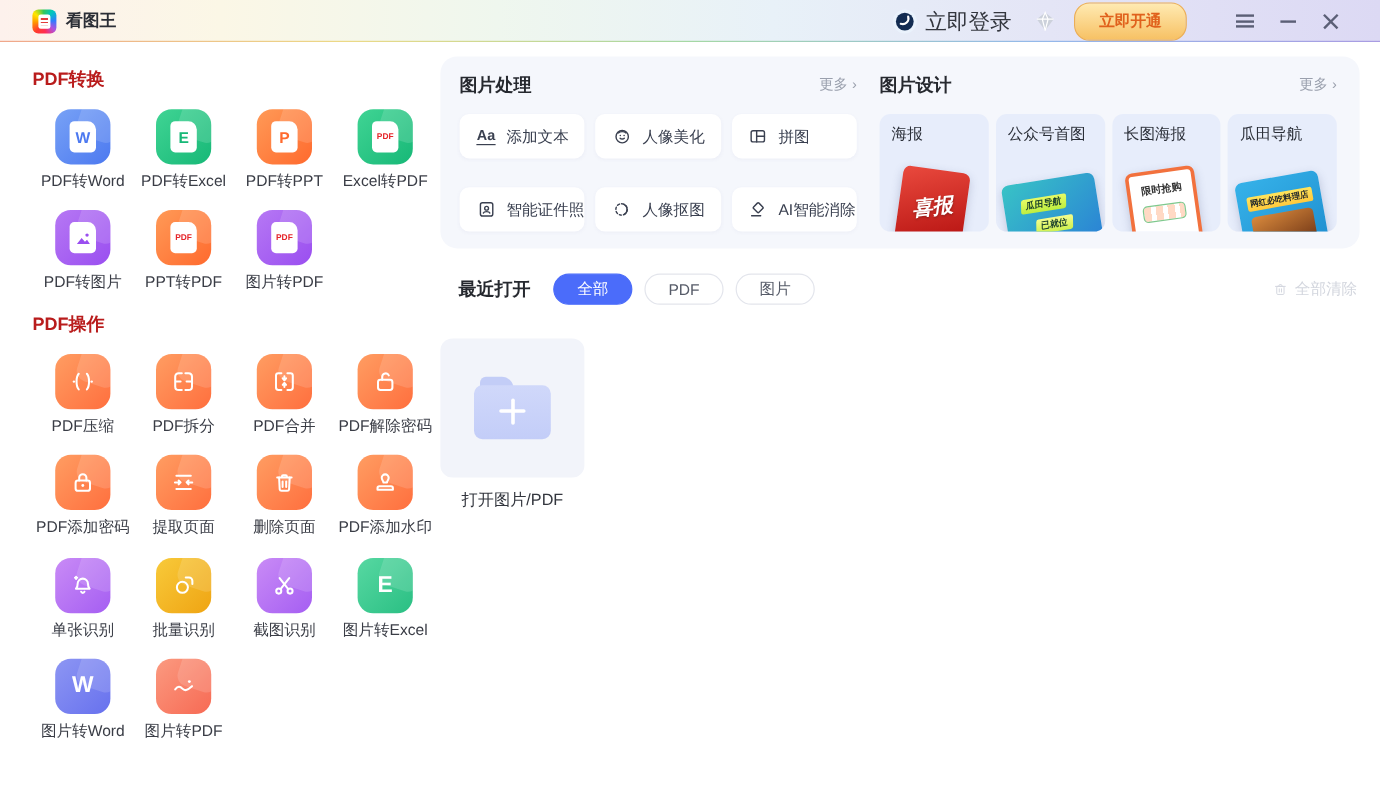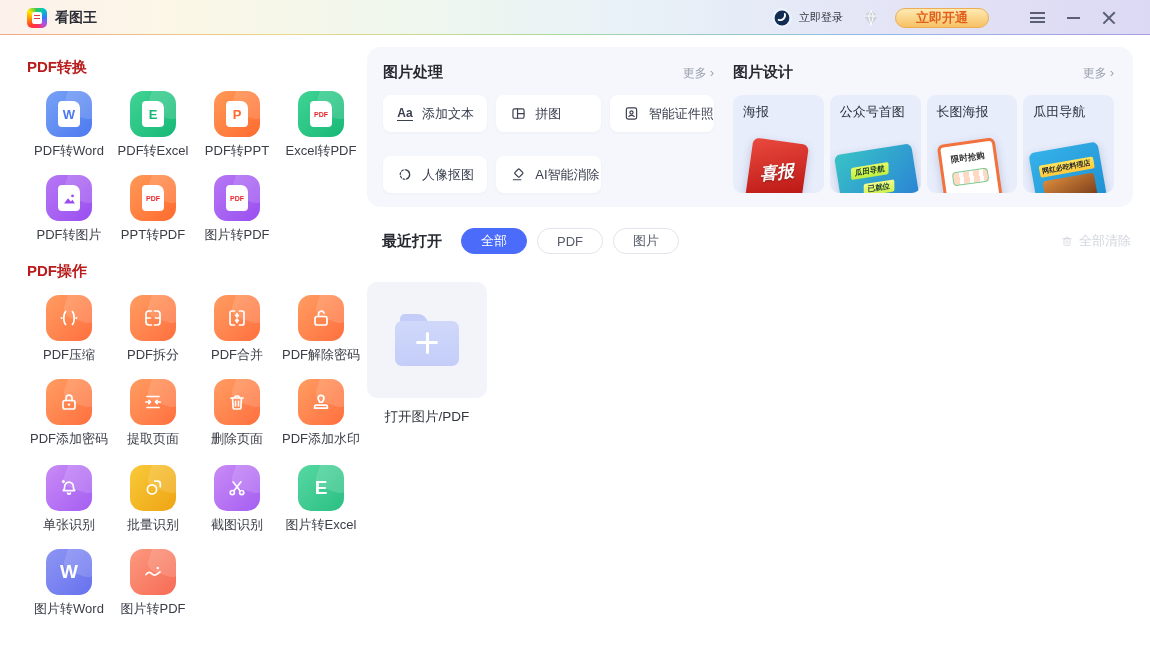--- a/index.html
+++ b/index.html
@@ -15,23 +15,23 @@
     background:linear-gradient(90deg,#f0a78b,#ecd987,#a5d8a4,#94b9ea,#a99ce2); }
   .logo { width:20px; height:20px; border-radius:5px; position:relative; flex:0 0 auto;
     background:conic-gradient(from 220deg,#ff3b30,#ff9500,#ffe600,#34c759,#00c7be,#2f7bff,#af52de,#ff2d55,#ff3b30); }
   .logo::before { content:""; position:absolute; left:5px; top:4px; width:10px; height:12px; background:#fff; border-radius:2px; }
   .logo::after { content:""; position:absolute; left:7px; top:7px; width:6px; height:6px;
     background:repeating-linear-gradient(180deg,#e23b3b 0 1.5px,#fff 1.5px 3px); }
   .app-name { font-size:14px; font-weight:700; color:#2b2e36; margin-left:8px; }
   .tb-right { margin-left:auto; display:flex; align-items:center; }
   .login { display:flex; align-items:center; cursor:pointer; }
   .login svg { display:block; }
-  .login-label { font-size:11px; color:#33363e; margin-left:6px; }
+  .login-label { font-size:18px; color:#33363e; margin-left:6px; }
   .vip-diamond { margin:0 14px 0 18px; display:flex; }
-  .upgrade-btn { height:20px; padding:0 20px; border-radius:13px; display:flex; align-items:center;
+  .upgrade-btn { height:32px; padding:0 20px; border-radius:13px; display:flex; align-items:center;
     background:linear-gradient(180deg,#ffeab2,#f7c164); border:1px solid #ecae55;
     font-size:13px; font-weight:700; color:#e0611c; cursor:pointer; }
   .win-ctl { display:flex; align-items:center; margin-left:26px; }
   .wbtn { width:28px; height:26px; display:flex; align-items:center; justify-content:center; cursor:pointer; margin-left:8px; }
   .ic-menu { width:15px; height:11px; border-top:2px solid #5b5f76; border-bottom:2px solid #5b5f76; position:relative; }
   .ic-menu::before { content:""; position:absolute; left:0; right:0; top:2.5px; height:2px; background:#5b5f76; }
   .ic-min { width:13px; height:2px; background:#5b5f76; }
   .ic-close { position:relative; width:14px; height:14px; }
   .ic-close::before,.ic-close::after { content:""; position:absolute; left:-1px; top:6px; width:16px; height:1.8px; background:#5b5f76; }
   .ic-close::before { transform:rotate(45deg); } .ic-close::after { transform:rotate(-45deg); }
@@ -63,21 +63,21 @@
   .c-blue { color:#4c79f0; } .c-green { color:#17b877; } .c-orange { color:#ff6a2e; }
   .letter-glyph { color:#fff; font-size:19px; font-weight:700; z-index:1; }
   .tile svg { position:relative; z-index:1; display:block; }
   .st { fill:none; stroke:#fff; stroke-width:1.7; stroke-linecap:round; stroke-linejoin:round; }
 
   
   .panel { position:absolute; left:367px; top:47px; width:766px; height:160px; border-radius:14px;
     background:#f5f7fc; display:flex; padding:15px 19px 14px 16px; }
   .panel-half-left { width:331px; flex:0 0 auto; display:flex; flex-direction:column; }
   .panel-half-right { flex:1; margin-left:19px; display:flex; flex-direction:column; }
-  .ph-head { display:flex; align-items:flex-end; justify-content:space-between; height:20px; }
+  .ph-head { display:flex; align-items:flex-start; justify-content:space-between; height:20px; }
   .ph-title { font-size:15px; font-weight:700; color:#26292f; }
   .more-link { font-size:12px; color:#9aa0ad; cursor:pointer; white-space:nowrap; }
   .proc-grid { margin-top:13px; display:grid; grid-template-columns:repeat(3,1fr); gap:24px 9px; flex:1; }
   .proc-btn { background:#fff; border-radius:8px; display:flex; align-items:center; padding-left:12px;
     font-size:13px; color:#3a4050; cursor:pointer; box-shadow:0 1px 3px rgba(90,100,150,.05); }
   .proc-btn .pbi { width:20px; display:flex; justify-content:center; margin-right:7px; flex:0 0 auto; }
   .sp { fill:none; stroke:#3a4050; stroke-width:1.5; stroke-linecap:round; stroke-linejoin:round; }
   .aa { font-size:12px; font-weight:700; color:#3a4050; border-bottom:1.5px solid #3a4050; line-height:13px; }
   .pb-label { white-space:nowrap; }
   .design-grid { margin-top:13px; display:grid; grid-template-columns:repeat(4,1fr); gap:6px; flex:1; }
@@ -374,20 +374,32 @@
       <div class="proc-grid">
         <div class="proc-btn">
           <span class="pbi">
               <span class="aa">Aa</span>
             </span>
           <span class="pb-label">添加文本</span>
         </div>
         <div class="proc-btn">
           <span class="pbi">
               <svg width="19" height="19" viewBox="0 0 24 24" class="sp">
+                <circle cx="12" cy="12.5" r="6.5"></circle>
+                <path d="M9.8 14.2c1 1.1 3.4 1.1 4.4 0"></path>
+                <circle cx="10" cy="11.2" r=".8" fill="#3a4050" stroke="none"></circle>
+                <circle cx="14" cy="11.2" r=".8" fill="#3a4050" stroke="none"></circle>
+                <path d="M8.2 8.6c1.2-1.9 6.4-1.9 7.6 0"></path>
+              </svg>
+            </span>
+          <span class="pb-label">人像美化</span>
+        </div>
+        <div class="proc-btn">
+          <span class="pbi">
+              <svg width="19" height="19" viewBox="0 0 24 24" class="sp">
                 <rect x="5" y="6.2" width="14" height="11.8" rx="2"></rect>
                 <path d="M10.8 6.2V18M10.8 12.1H19"></path>
               </svg>
             </span>
           <span class="pb-label">拼图</span>
         </div>
         <div class="proc-btn">
           <span class="pbi">
               <svg width="19" height="19" viewBox="0 0 24 24" class="sp">
                 <rect x="5.5" y="5" width="13" height="14" rx="2.2"></rect>

